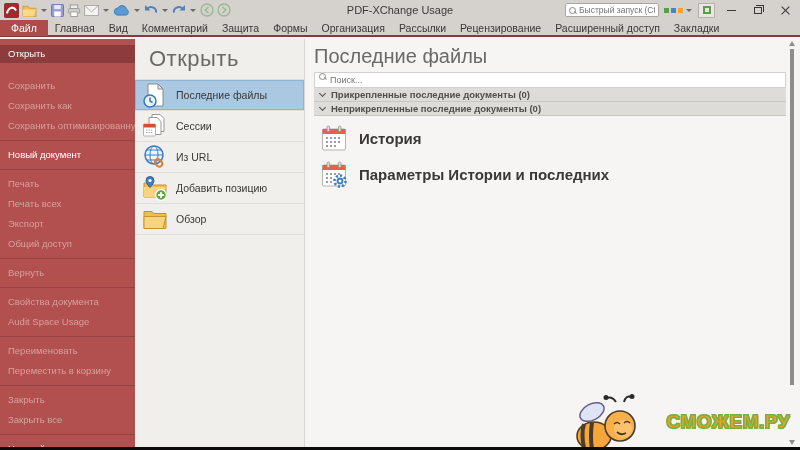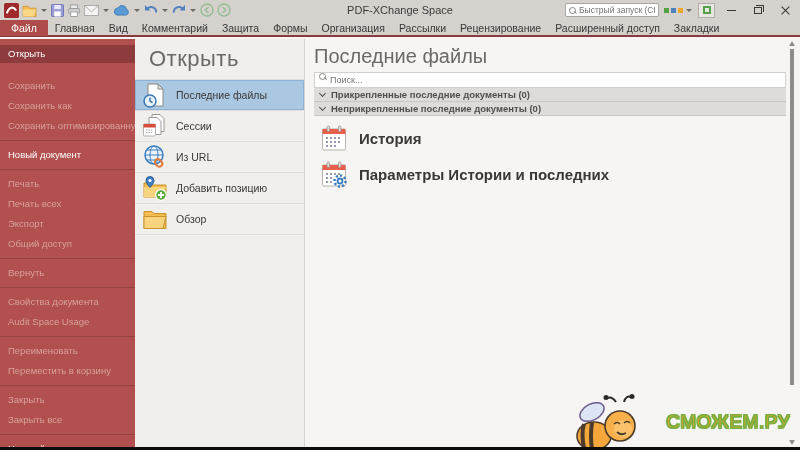--- a/index.html
+++ b/index.html
@@ -88,21 +88,21 @@
   .vs-up { position:absolute; top:2px; left:0; width:0; height:0;
            border-left:3px solid transparent; border-right:3px solid transparent;
            border-bottom:5px solid #8f8d8a; }
   .vs-thumb { position:absolute; top:10px; left:1px; width:4px; height:336px; background:#8f8d8a; }
   .vs-dn { position:absolute; bottom:5px; left:0; width:0; height:0;
            border-left:3px solid transparent; border-right:3px solid transparent;
            border-top:5px solid #8f8d8a; }
 
   
   .watermark { position:absolute; right:10px; bottom:0px; display:flex; align-items:center; z-index:6; }
-  .wm-text { font-size:19px; font-weight:normal; color:#f6a028; letter-spacing:0.5px;
+  .wm-text { font-size:19px; font-weight:bold; color:#f6a028; letter-spacing:0.5px;
              -webkit-text-stroke:1px #76b041;
              text-shadow:1px 1px 0 #76b041,-1px -1px 0 #76b041,1px -1px 0 #76b041,-1px 1px 0 #76b041;margin-left:16px; }
 
   .bottom-bar { position:absolute; left:0; right:0; bottom:0; height:3px; background:#0b0b0b; z-index:7; }
 </style>
 </head>
 <body>
 
 <div class="screen">
 
@@ -168,21 +168,21 @@
             <path d="M8.5 4 L5.2 7 l3.3 3" stroke="#93bd93" stroke-width="1.4" fill="none"></path>
           </svg>
         </span>
       <span>
           <svg width="14" height="14" viewBox="0 0 14 14">
             <circle cx="7" cy="7" r="6" fill="none" stroke="#93bd93" stroke-width="1.4"></circle>
             <path d="M5.5 4 L8.8 7 l-3.3 3" stroke="#93bd93" stroke-width="1.4" fill="none"></path>
           </svg>
         </span>
     </div>
-    <div class="app-title">PDF-XChange Space</div>
+    <div class="app-title">PDF-XChange Usage</div>
     <div class="tb-right">
       <div class="quick-search">
         <span class="mag"></span>
         <input placeholder="Быстрый запуск (Ctrl..." style="">
       </div>
       <div class="ui-opts">
         <span class="sq" style="background:#53a245"></span>
           <span class="sq" style="background:#4f81bd"></span>
           <span class="sq" style="background:#f0a52e"></span>
         <span class="dd"></span>

